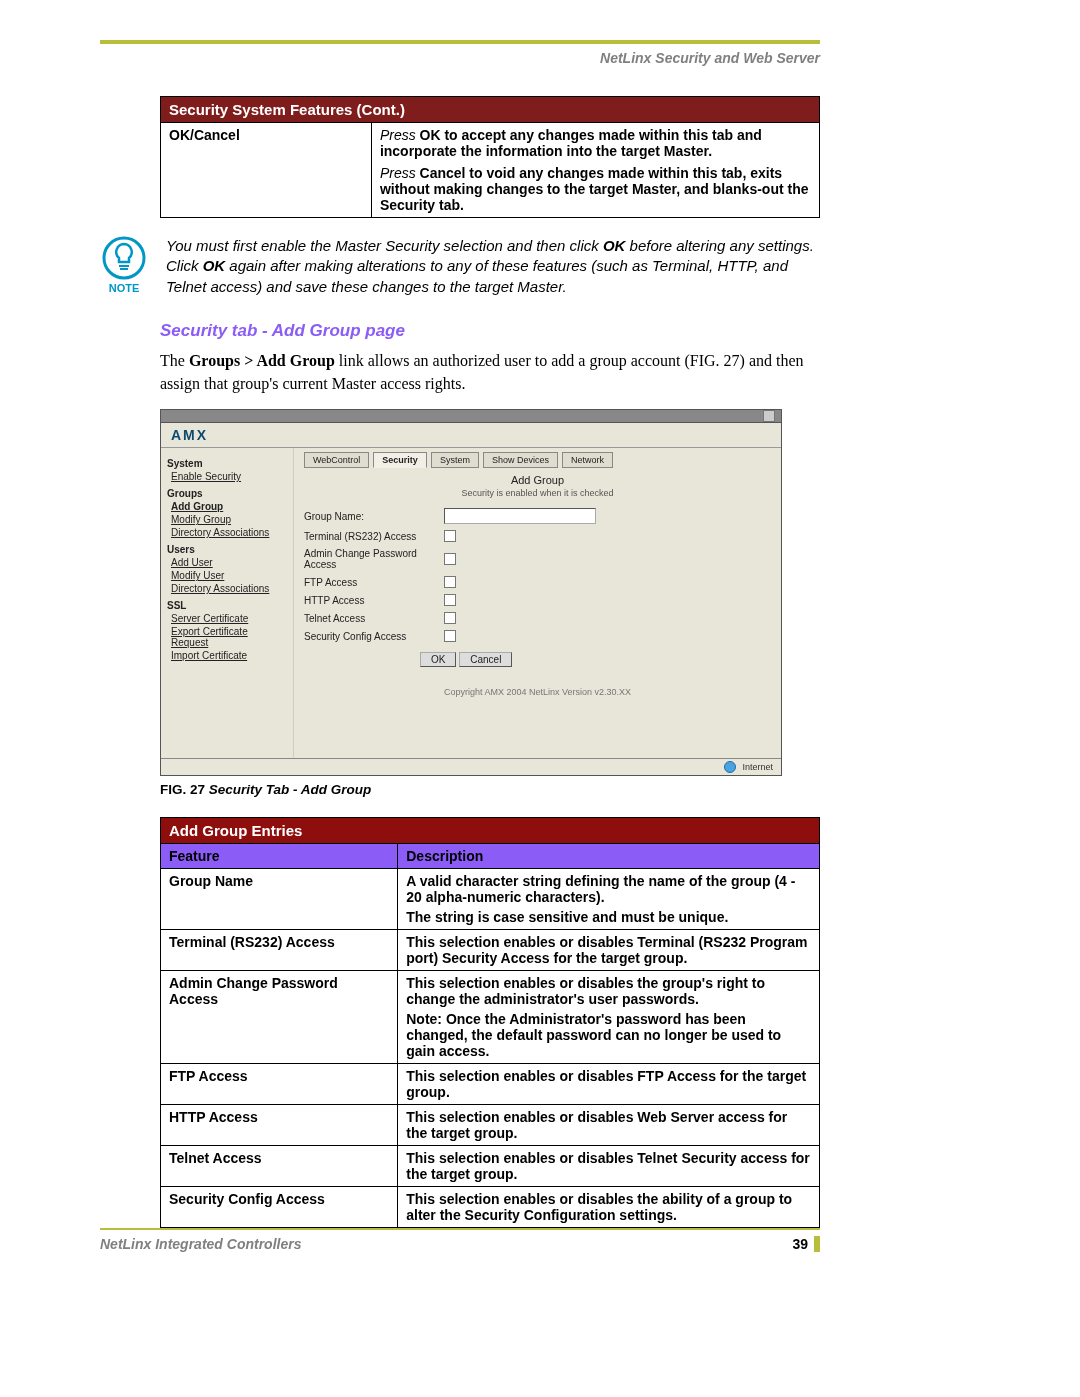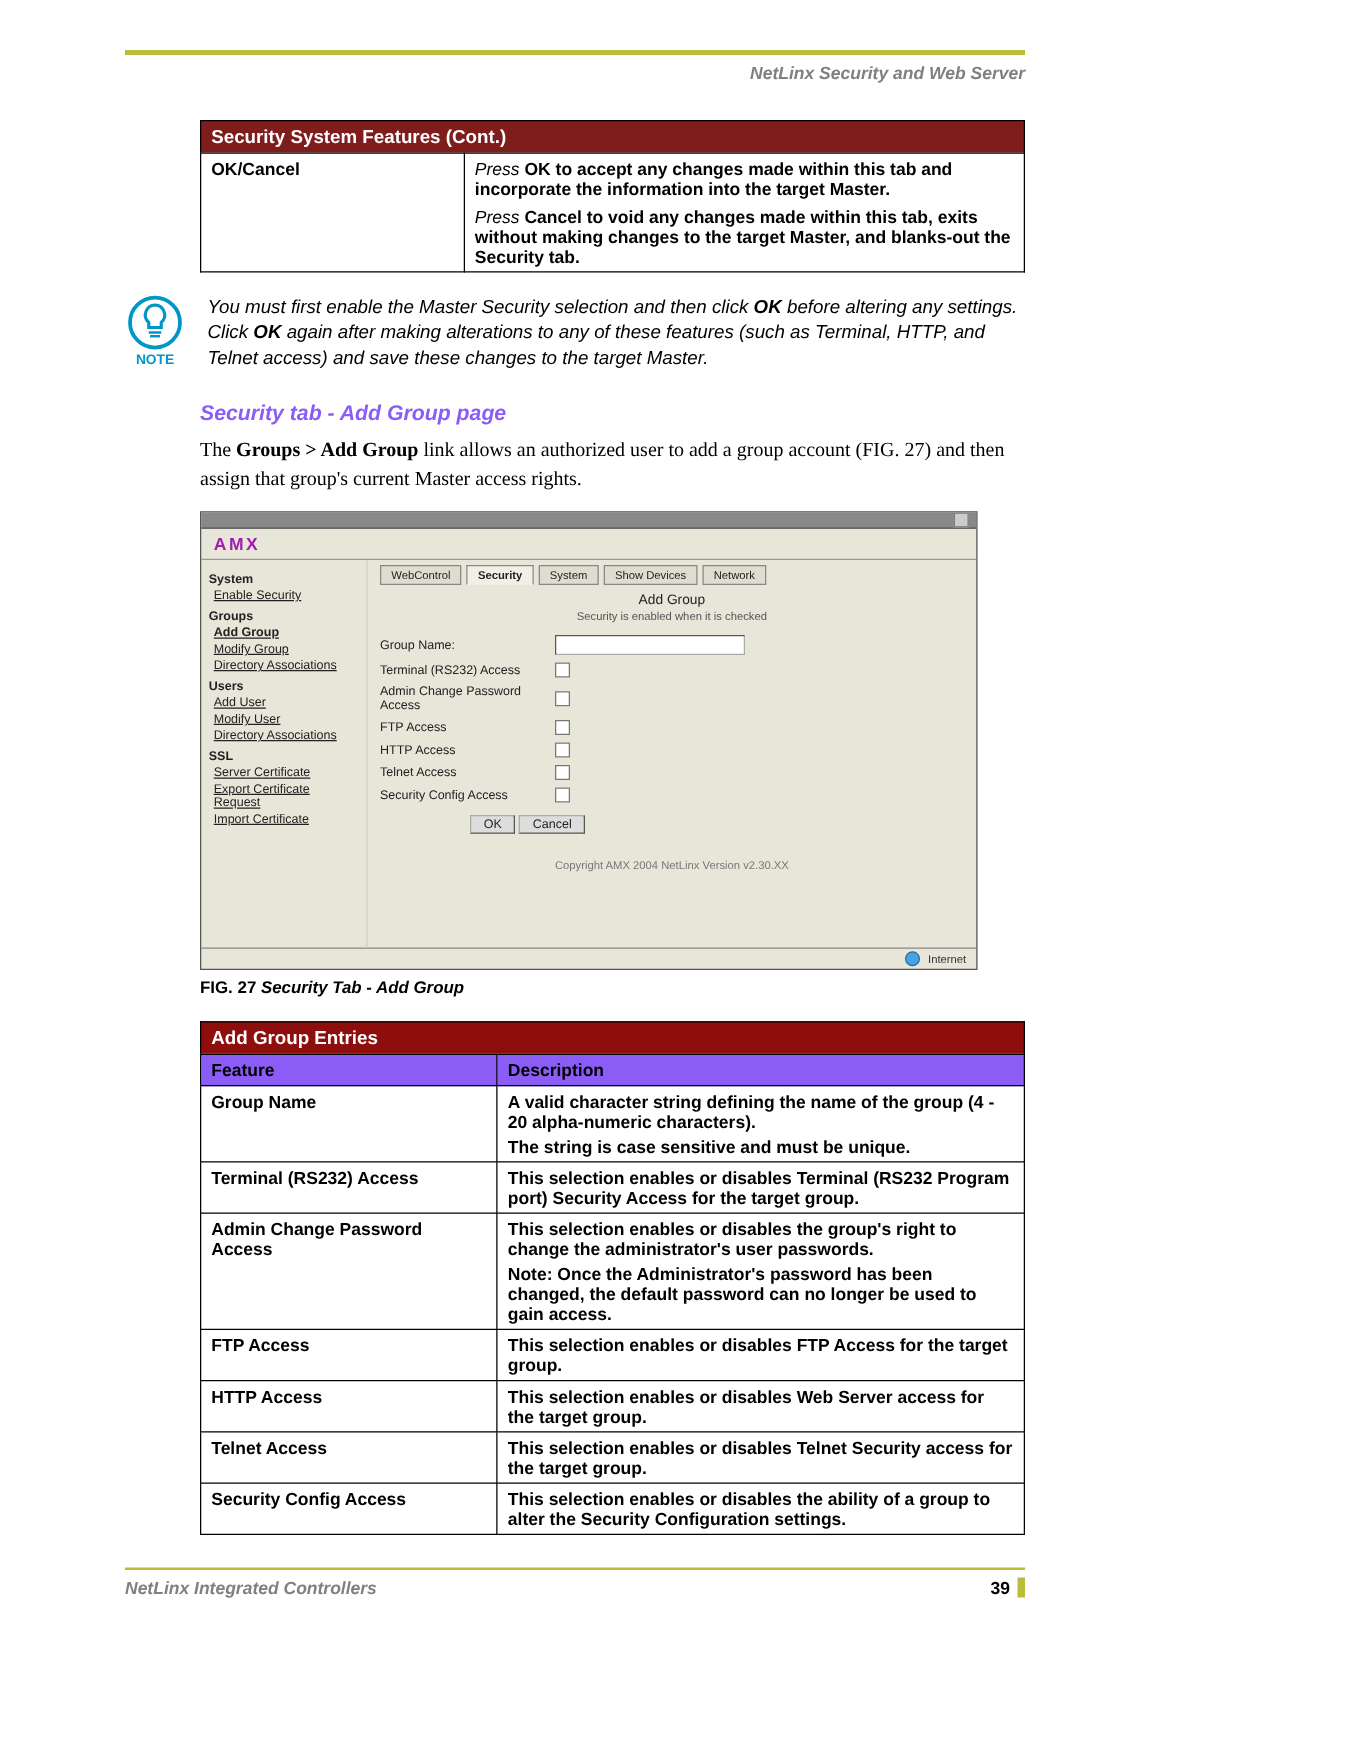--- a/index.html
+++ b/index.html
@@ -110,21 +110,21 @@
     border-bottom: 1px solid #555;
     text-align: right; padding-right: 6px;
   }
   .shot-scroll-top { display:inline-block; width:10px; height:10px; background:#ccc; border:1px solid #777; }
   .shot-logo {
     padding: 4px 10px;
     border-bottom: 1px solid #999;
     font-weight: bold;
     letter-spacing: 2px;
     font-size: 14px;
-    color: #a21caf;
+    color: #0c4a6e;
   }
   .shot-body {
     display: flex;
     min-height: 310px;
   }
   .shot-side {
     width: 120px;
     flex: 0 0 120px;
     padding: 4px 6px;
     border-right: 1px solid #ccc;
@@ -142,21 +142,21 @@
   .shot-tab {
     border: 1px solid #888; padding: 2px 8px; background:#e0ddd0; font-size:9px;
   }
   .shot-tab.active { background:#f2f0e6; border-bottom-color:#f2f0e6; font-weight:bold;}
   .shot-main .ttl { text-align:center; font-size:11px; margin-bottom:2px; }
   .shot-main .sub { text-align:center; font-size:9px; color:#555; margin-bottom:10px; }
   .shot-form-row { display:flex; align-items:center; margin:6px 0; }
   .shot-form-row .lab { width:140px; font-size:10px; }
   .shot-input { border:1px inset #aaa; background:#fff; width:150px; height:14px; }
   .shot-cb { display:inline-block; width:10px; height:10px; border:1px solid #777; background:#fff; }
-  .shot-btns { margin-left:72px; margin-top:10px; }
+  .shot-btns { margin-left:116px; margin-top:10px; }
   .shot-btn { display:inline-block; border:1px outset #aaa; background:#ddd; padding:1px 10px; font-size:10px; }
   .shot-copy { text-align:center; font-size:9px; color:#777; margin-top:20px; }
   .shot-status {
     border-top:1px solid #888; display:flex; justify-content:flex-end; align-items:center;
     gap:6px; padding:2px 8px; font-size:9px; color:#333;
   }
   .shot-globe { width:10px; height:10px; border-radius:50%; background:#4aa3e0; display:inline-block; border:1px solid #1b6fa8; }
 
   .fig-caption { font-weight: bold; font-size: 13.5px; margin-bottom: 20px; }
   .fig-caption .fit { font-style: italic; }
@@ -165,21 +165,20 @@
   tr.sub-hdr th {
     font-weight: bold;
     font-style: normal;
     background: #8b5cf6;
     padding: 4px 8px;
   }
 
   
   .bottom-rule {
     border-top: 2px solid #b8bd3a;
-    margin-top: 26px;
     padding-top: 6px;
     display: flex;
     justify-content: space-between;
     font-size: 14px;
     align-items: center;
   }
   .bottom-rule .left {
     color: #808080; font-weight: bold; font-style: italic;
   }
   .bottom-rule .right {

